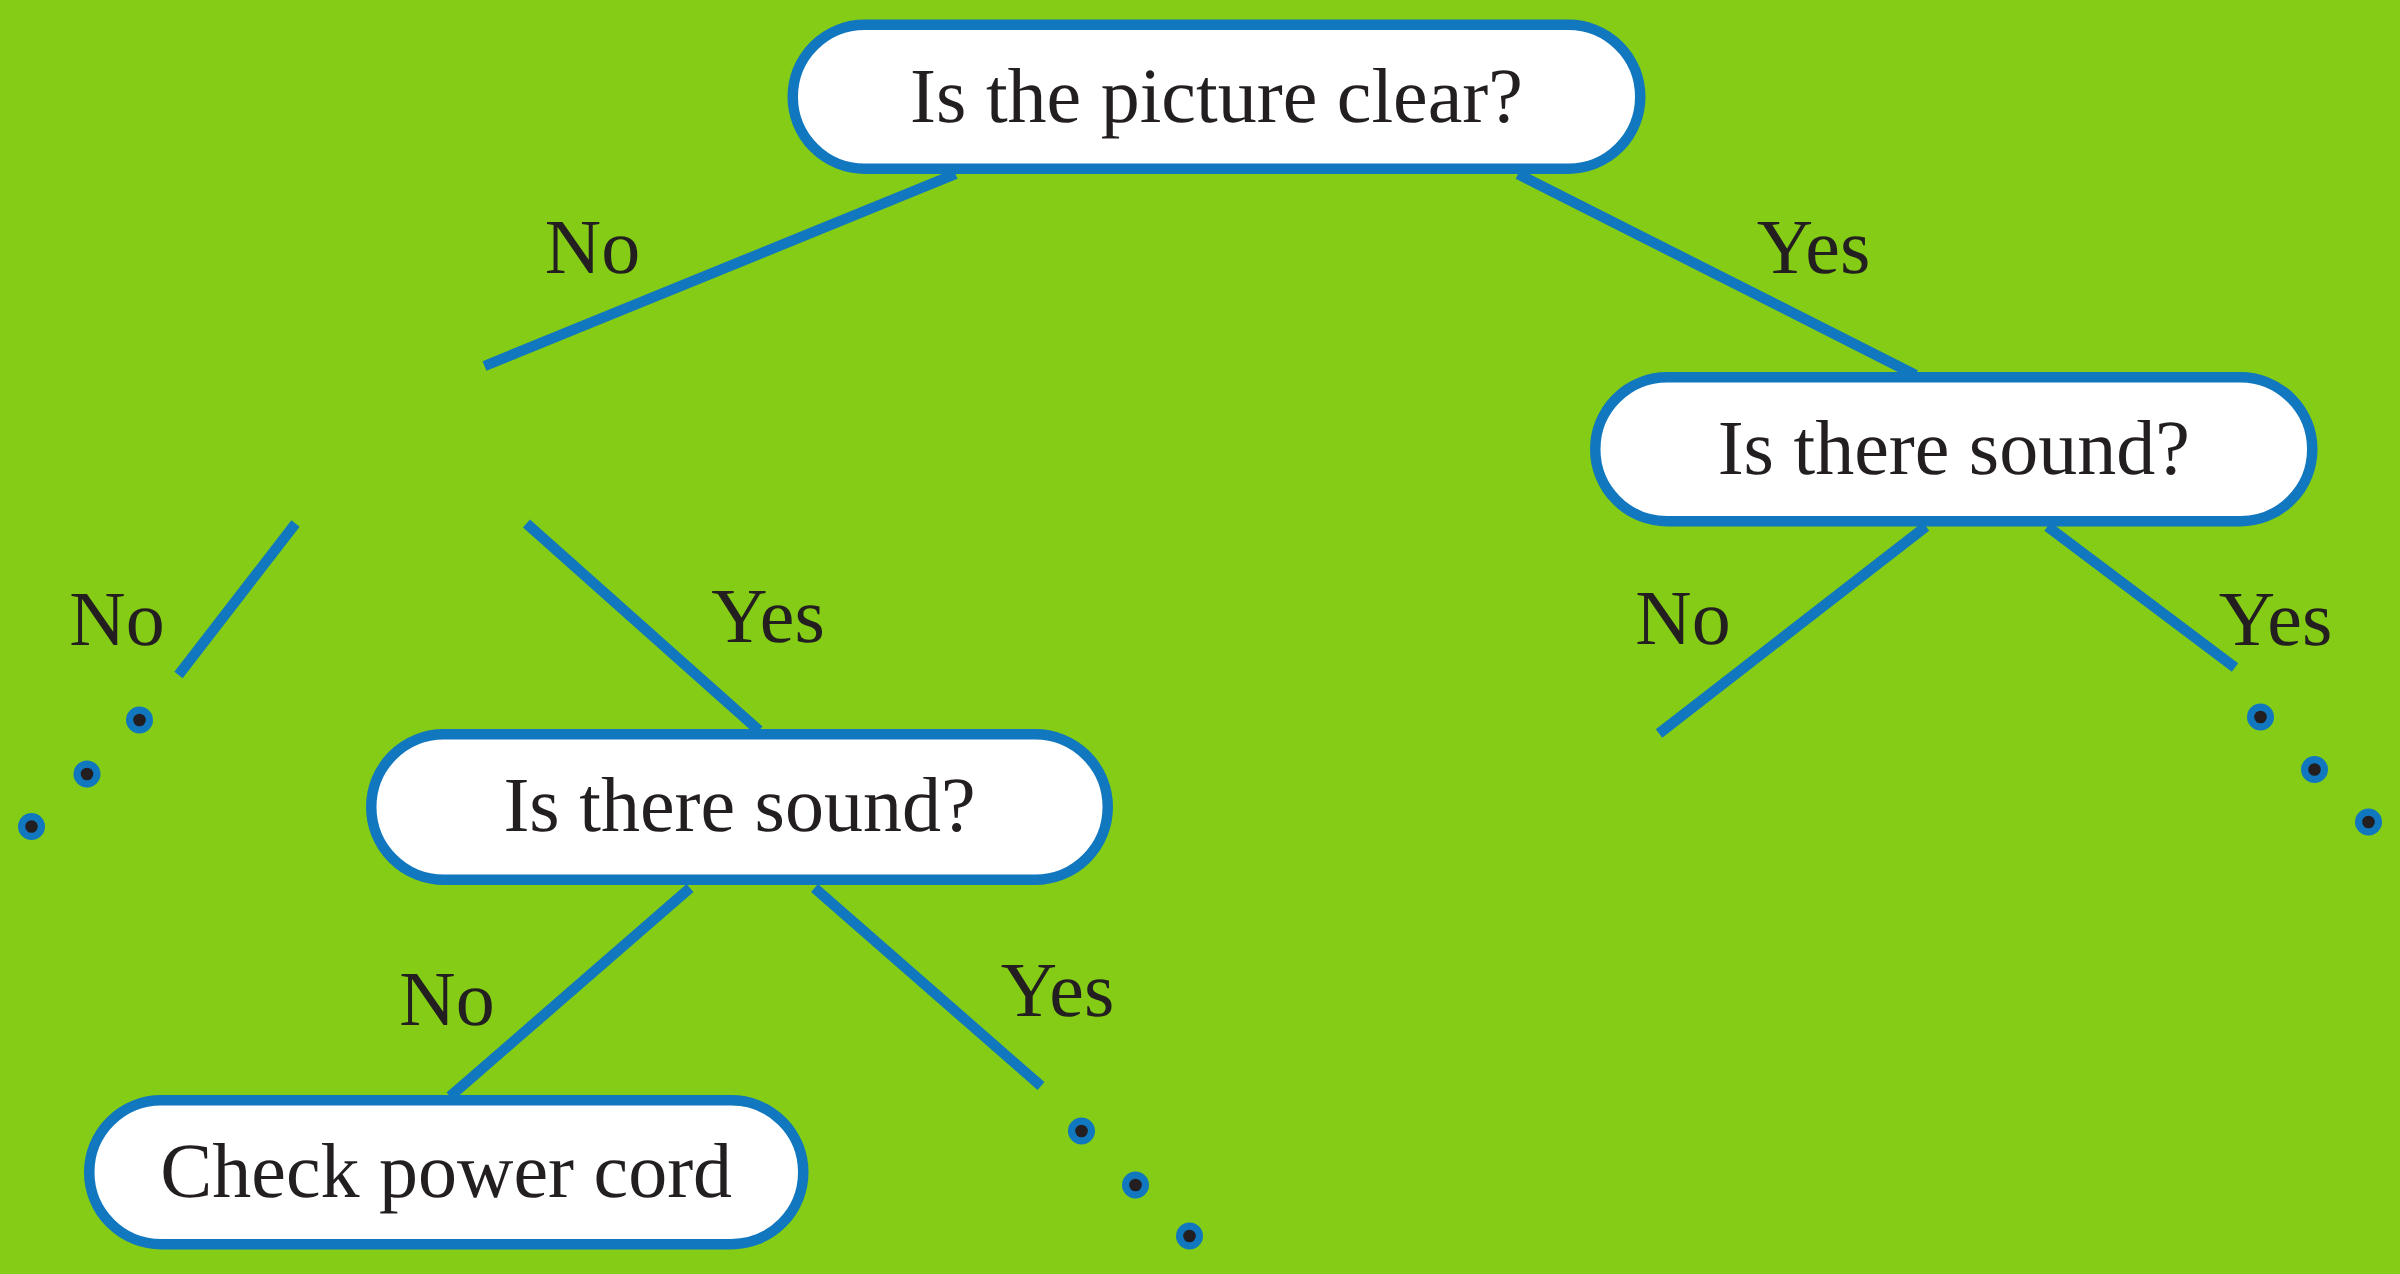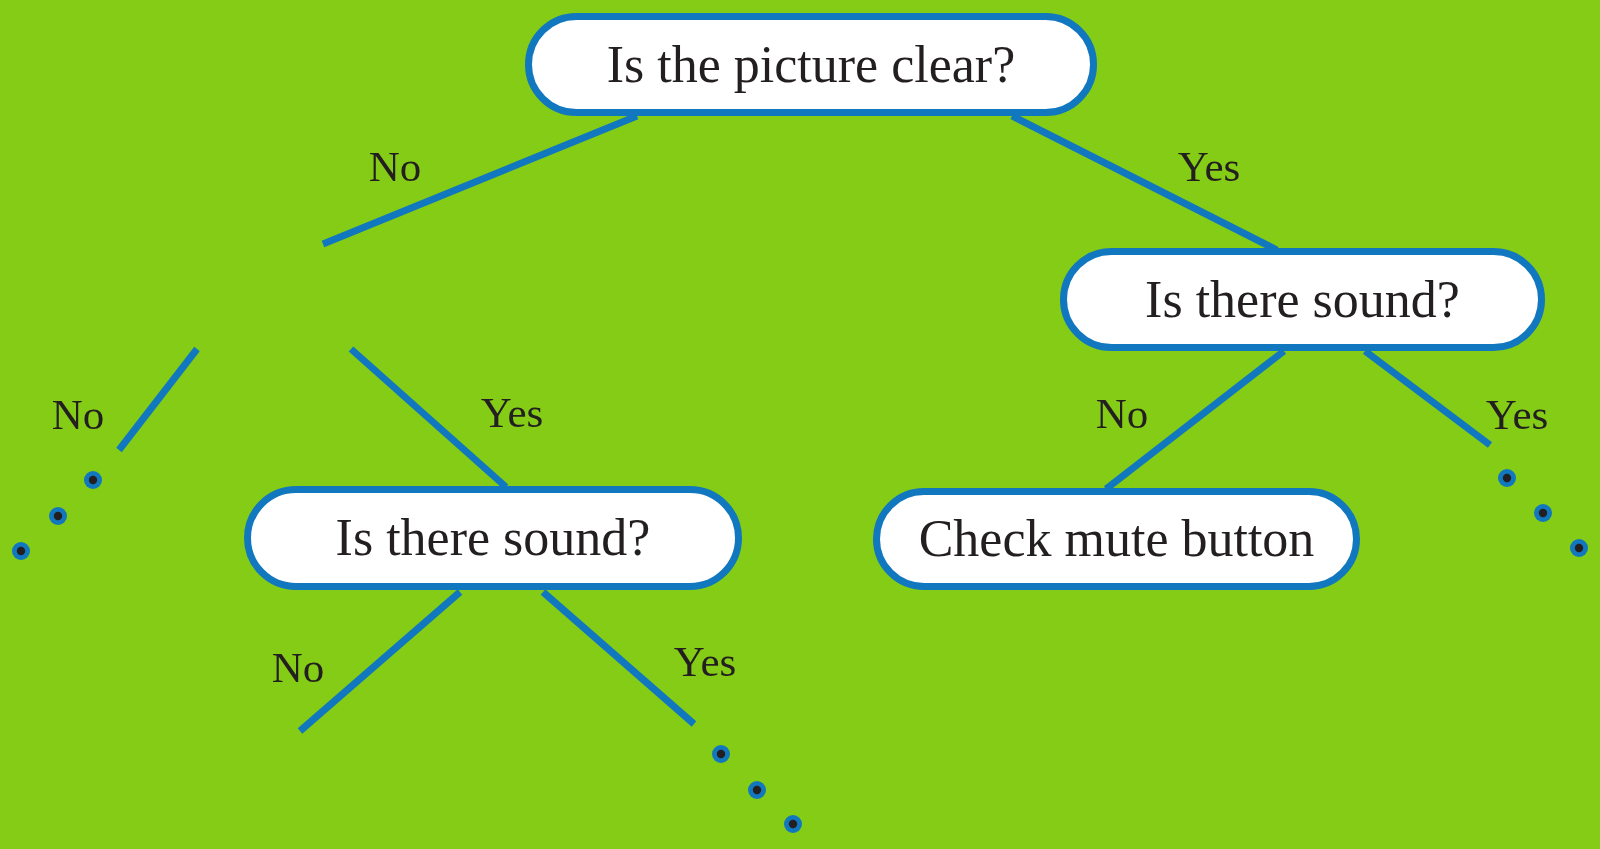--- a/index.html
+++ b/index.html
@@ -32,21 +32,21 @@
     align-items: center;
     justify-content: center;
     font-size: 52px;
     line-height: 1;
     white-space: nowrap;
     color: #231f20;
   }
   .edge-label {
     position: absolute;
     transform: translate(-50%, -50%);
-    font-size: 43px;
+    font-size: 52px;
     line-height: 1;
     white-space: nowrap;
     color: #231f20;
   }
 </style>
 </head>
 <body>
 
 <div id="stage">
 
@@ -88,22 +88,22 @@
     </g>
   </svg>
 
   <div class="node" style="left:525px; top:13px; width:572px; height:103px;">Is the picture clear?</div>
 
 
   <div class="node" style="left:1060px; top:248px; width:485px; height:103px;">Is there sound?</div>
 
   <div class="node" style="left:244px; top:486px; width:498px; height:104px;">Is there sound?</div>
 
-  <div class="node" style="left:873px; top:488px; width:487px; height:102px;">Check mute button</div>
 
+  <div class="node" style="left:56px; top:730px; width:483px; height:103px;">Check power cord</div>
 
   <div class="edge-label" style="left:395px; top:166px;">No</div>
 
   <div class="edge-label" style="left:1209px; top:166px;">Yes</div>
 
   <div class="edge-label" style="left:78px; top:414px;">No</div>
 
   <div class="edge-label" style="left:512px; top:412px;">Yes</div>
 
   <div class="edge-label" style="left:1122px; top:413px;">No</div>

